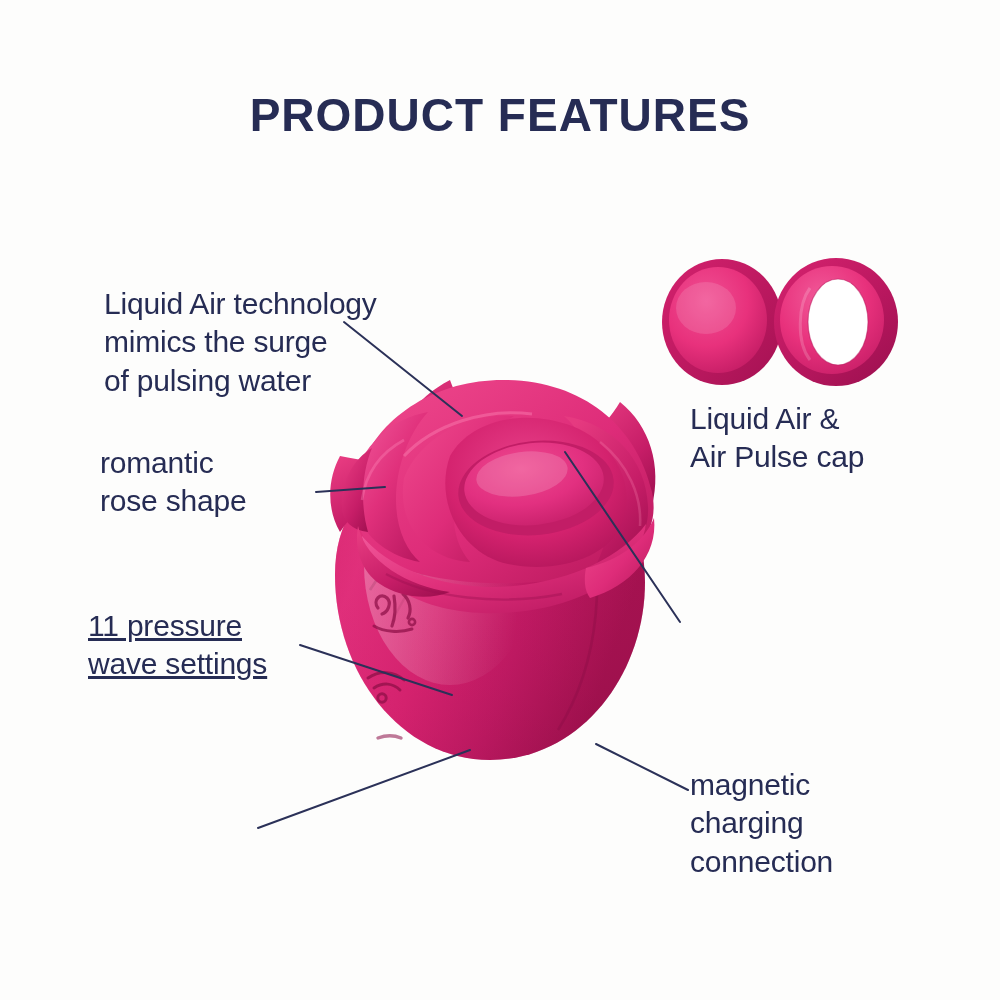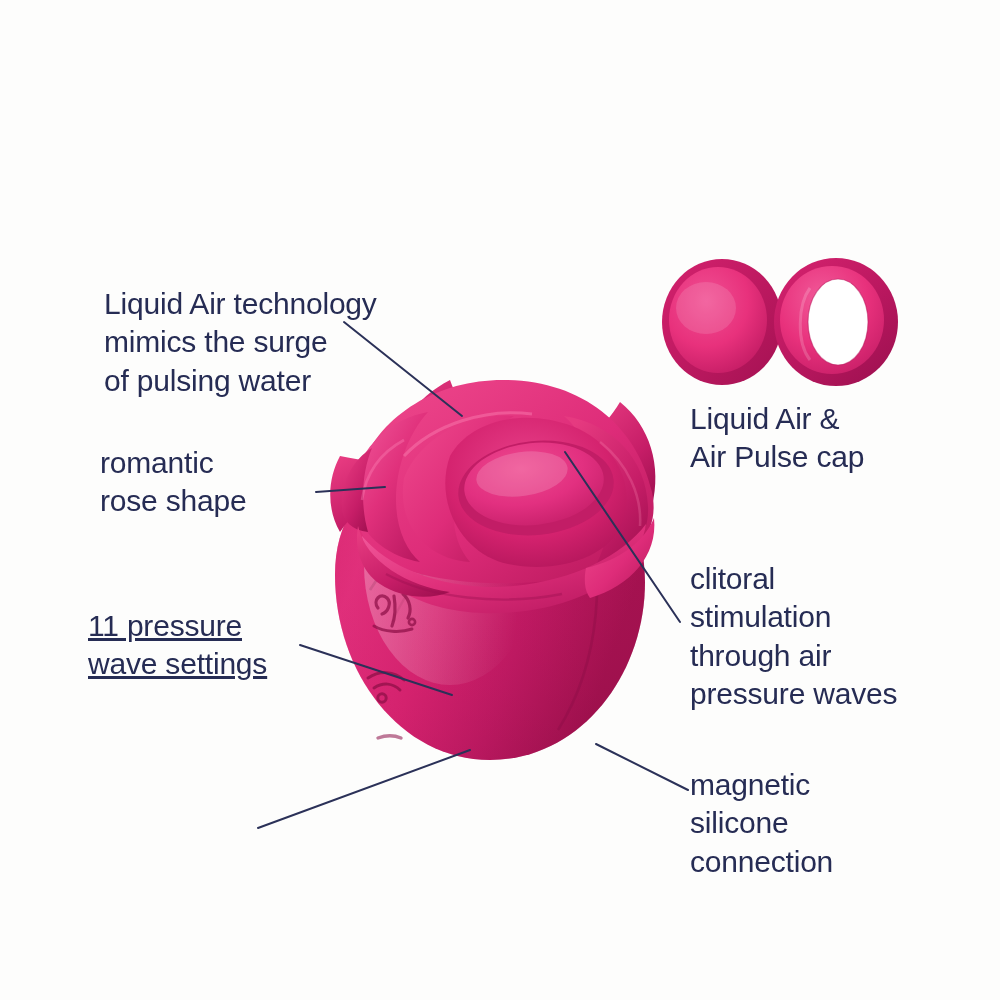--- a/index.html
+++ b/index.html
@@ -79,20 +79,21 @@
     top: 252px;
     width: 250px;
     height: 145px;
   }
 </style>
 </head>
 <body>
 
 <div id="page">
 
+  <div id="title">PRODUCT FEATURES</div>
 
   <svg id="product" viewBox="0 0 380 420">
     <defs>
       <linearGradient id="bodyGrad" x1="0" y1="0" x2="1" y2="0.35">
         <stop offset="0%" stop-color="#cf1e6b"></stop>
         <stop offset="18%" stop-color="#e02f7c"></stop>
         <stop offset="45%" stop-color="#d4226e"></stop>
         <stop offset="72%" stop-color="#bb1860"></stop>
         <stop offset="100%" stop-color="#9d0f4b"></stop>
       </linearGradient>
@@ -272,22 +273,18 @@
   <div class="callout left" id="cl-rose">romantic
 rose shape</div>
 
   <div class="callout left" id="cl-pressure">11 pressure
 wave settings</div>
 
 
   <div class="callout right" id="cl-cap">Liquid Air &amp;
 Air Pulse cap</div>
 
-  <div class="callout right" id="cl-clitoral">clitoral
-stimulation
-through air
-pressure waves</div>
 
   <div class="callout right" id="cl-magnetic">magnetic
-silicone
+charging
 connection</div>
 
 </div>
 
 </body></html>

